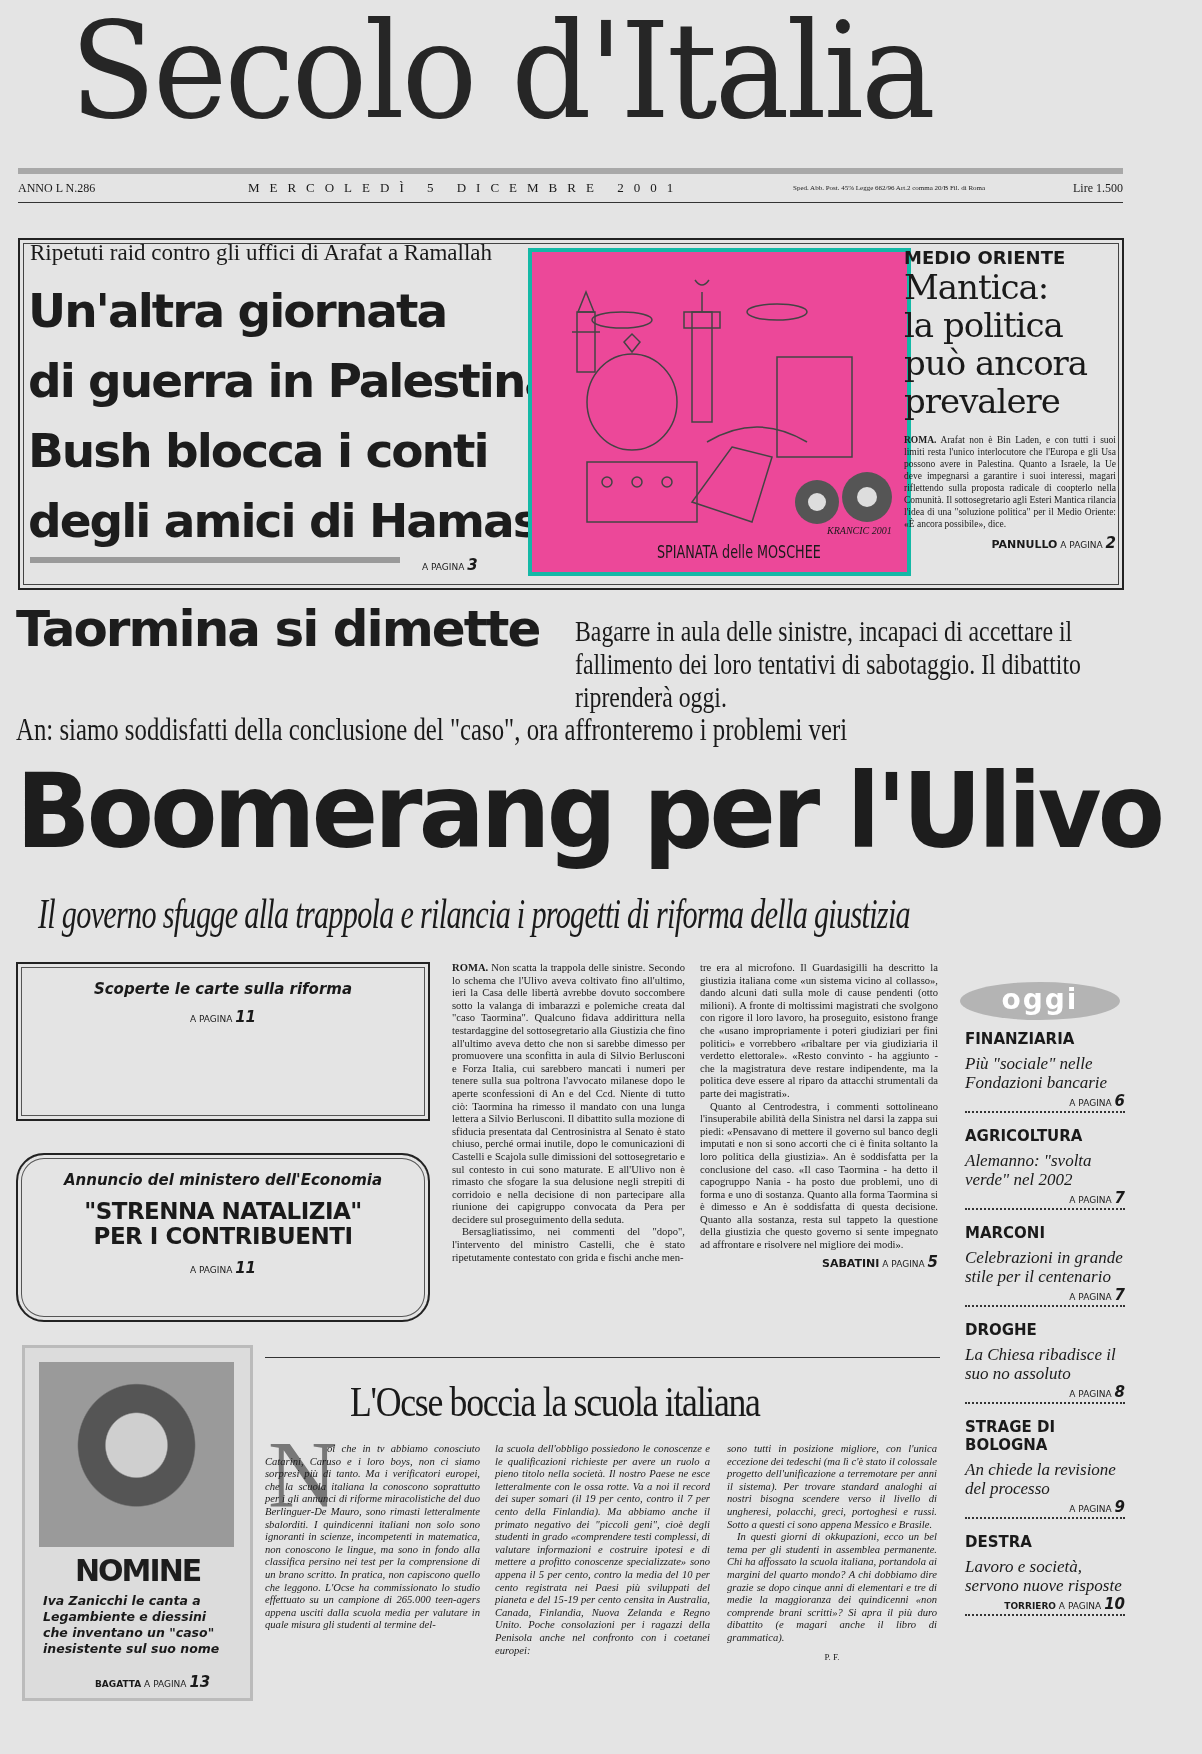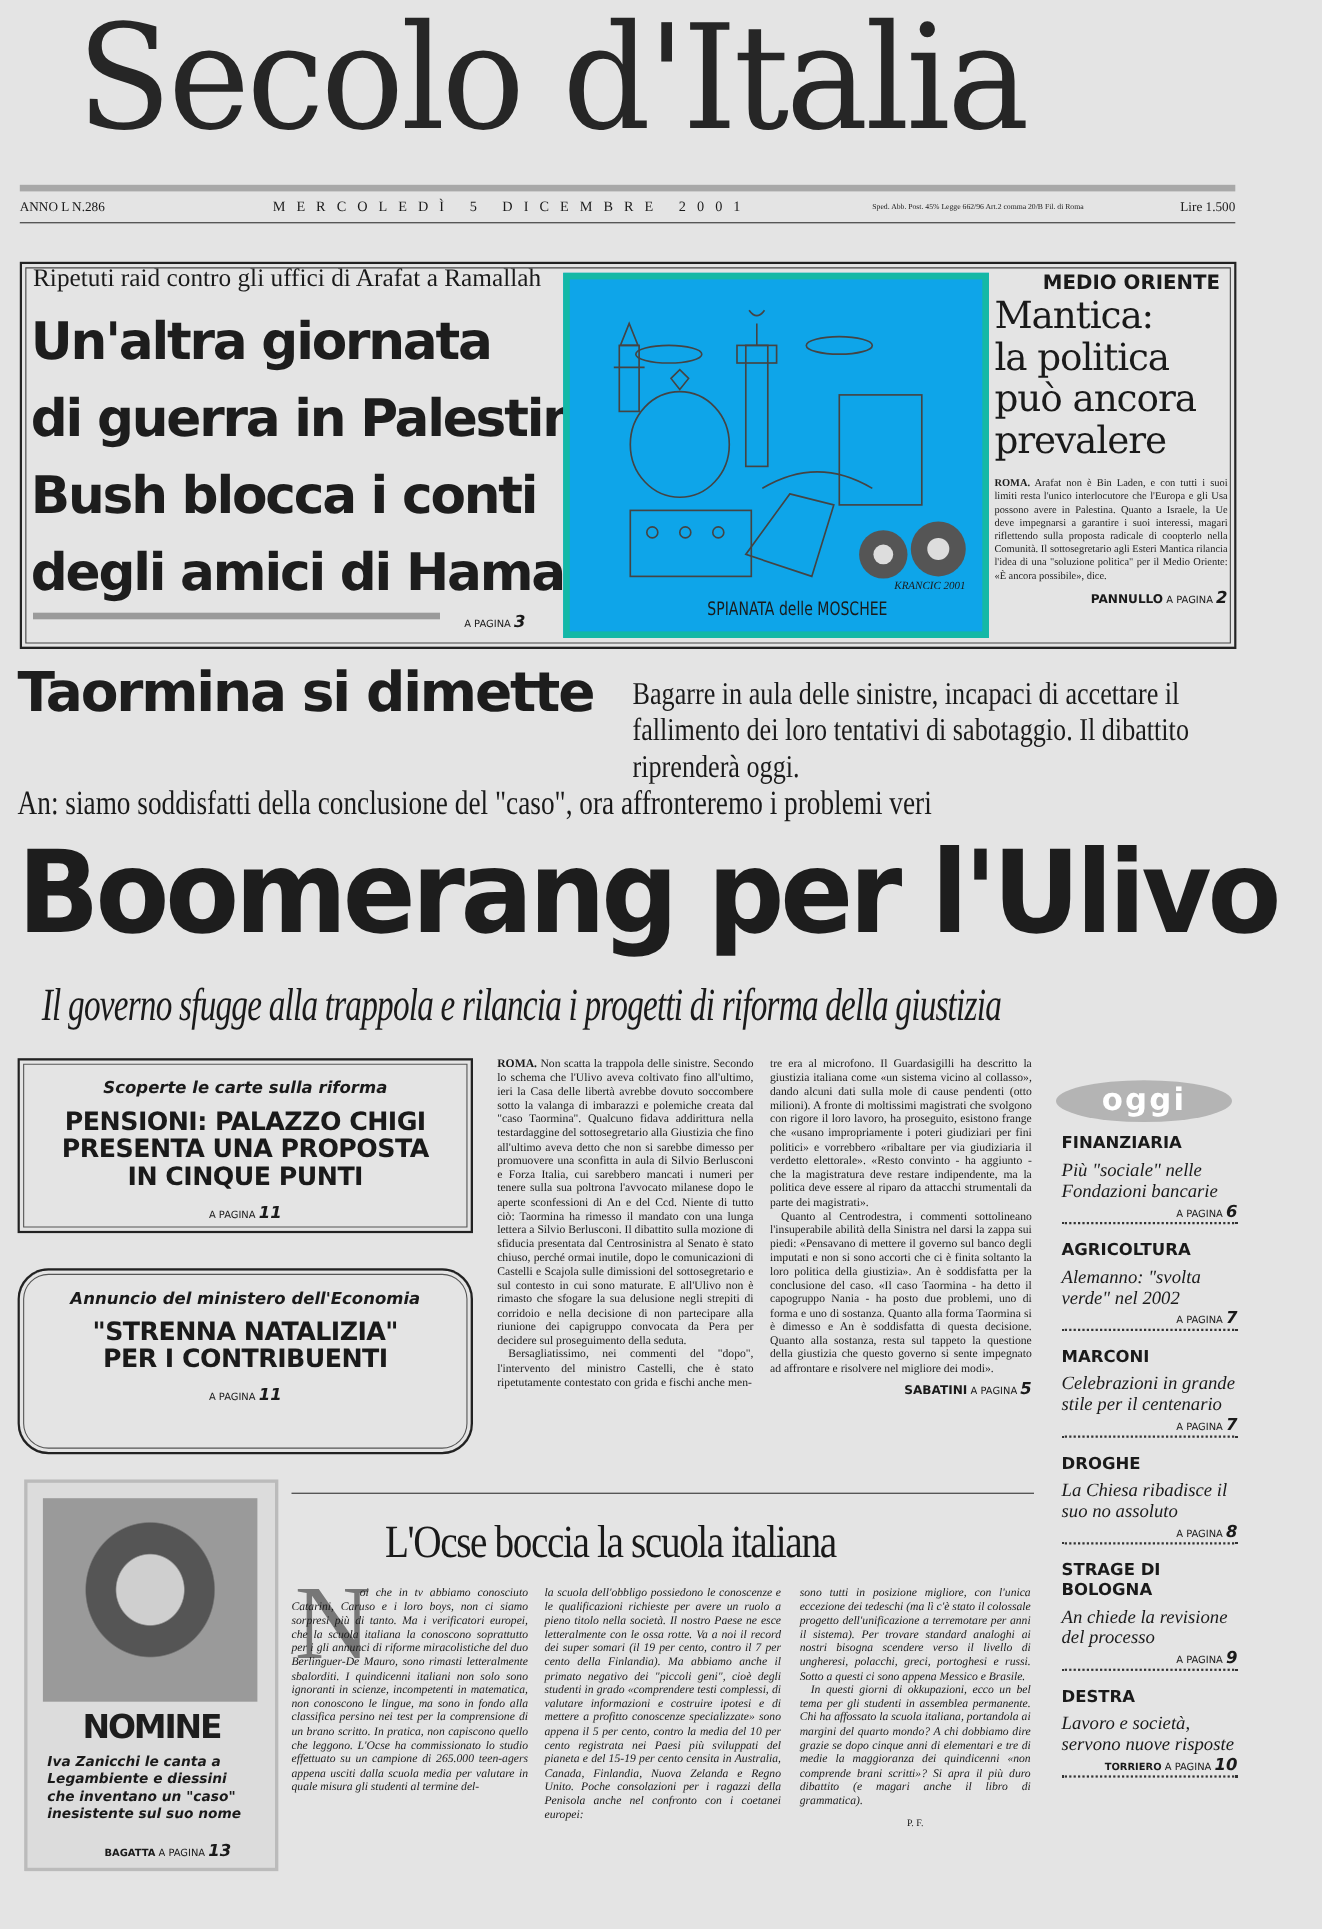--- a/index.html
+++ b/index.html
@@ -9,22 +9,22 @@
   .dateline{left:18px;top:168px;width:1105px;height:28px;border-top:6px solid #a8a8a8;border-bottom:1px solid #333;font-size:12px;display:flex;align-items:center;}
   .dateline .issue{width:120px;font-size:12px;}
   .dateline .date{flex:1;letter-spacing:10px;font-size:13px;text-align:center;}
   .dateline .post{font-size:7px;width:250px;}
   .dateline .price{width:80px;text-align:right;font-size:12px;}
   .topbox{left:18px;top:238px;width:1102px;height:348px;border:2px solid #222;box-shadow:inset 0 0 0 3px #e4e4e4, inset 0 0 0 4px #444;}
   .kicker{font-size:23px;}
   .bigsans{font-family:"DejaVu Sans",sans-serif;font-weight:bold;letter-spacing:-2px;color:#1d1d1d;}
   .apag{font-family:"DejaVu Sans",sans-serif;font-size:9px;text-transform:uppercase;}
   .apag b{font-size:15px;font-style:italic;}
-  .cartoon{left:512px;top:248px;width:375px;height:320px;border:6px solid #14b8a6;background:#0ea5e9;}
-  .mo-label{font-family:"DejaVu Sans",sans-serif;font-weight:bold;font-size:18px;margin-left:44px;}
+  .cartoon{left:528px;top:248px;width:375px;height:320px;border:4px solid #14b8a6;background:#ec4899;}
+  .mo-label{font-family:"DejaVu Sans",sans-serif;font-weight:bold;font-size:18px;}
   .mo-title{font-family:"DejaVu Serif",serif;font-size:34px;line-height:38px;letter-spacing:-1px;}
   .tiny{font-size:9.5px;line-height:12px;text-align:justify;}
   .taormina{left:16px;top:600px;font-size:50px;}
   .taosub{left:575px;top:615px;font-size:29px;line-height:33px;transform:scaleX(0.82);transform-origin:left top;width:640px;}
   .anline{left:16px;top:712px;font-size:31px;transform:scaleX(0.8);transform-origin:left top;white-space:nowrap;}
   .boomerang{left:16px;top:750px;font-size:104px;letter-spacing:-4px;white-space:nowrap;transform:scaleX(0.94);transform-origin:left top;}
   .governo{left:38px;top:890px;font-size:42px;font-style:italic;white-space:nowrap;transform:scaleX(0.72);transform-origin:left top;letter-spacing:-1px;}
   .sidebox{border:2px solid #222;box-shadow:inset 0 0 0 3px #e4e4e4, inset 0 0 0 4px #555;text-align:center;}
   .sidebox .k{font-family:"DejaVu Sans",sans-serif;font-style:italic;font-weight:bold;font-size:15px;margin-top:16px;}
   .sidebox .h{font-family:"DejaVu Sans",sans-serif;font-weight:bold;font-size:23px;line-height:25px;margin-top:10px;letter-spacing:-0.5px;}
@@ -106,25 +106,20 @@
 </div>
 
 <div class="abs bigsans taormina">Taormina si dimette</div>
 <div class="abs taosub">Bagarre in aula delle sinistre, incapaci di accettare il fallimento dei loro tentativi di sabotaggio. Il dibattito riprenderà oggi.</div>
 <div class="abs anline">An: siamo soddisfatti della conclusione del "caso", ora affronteremo i problemi veri</div>
 <div class="abs bigsans boomerang">Boomerang per l'Ulivo</div>
 <div class="abs governo">Il governo sfugge alla trappola e rilancia i progetti di riforma della giustizia</div>
 
 <div class="abs sidebox" style="left:16px;top:962px;width:410px;height:155px;">
   <div class="k">Scoperte le carte sulla riforma</div>
-  <div class="h">
-    <div>PENSIONI: PALAZZO CHIGI</div>
-    <div>PRESENTA UNA PROPOSTA</div>
-    <div>IN CINQUE PUNTI</div>
-  </div>
   <div class="apag p"><span>A PAGINA</span> <b>11</b></div>
 </div>
 <div class="abs sidebox" style="left:16px;top:1153px;width:410px;height:165px;border-radius:28px;">
   <div class="k">Annuncio del ministero dell'Economia</div>
   <div class="h">
     <div>"STRENNA NATALIZIA"</div>
     <div>PER I CONTRIBUENTI</div>
   </div>
   <div class="apag p"><span>A PAGINA</span> <b>11</b></div>
 </div>

